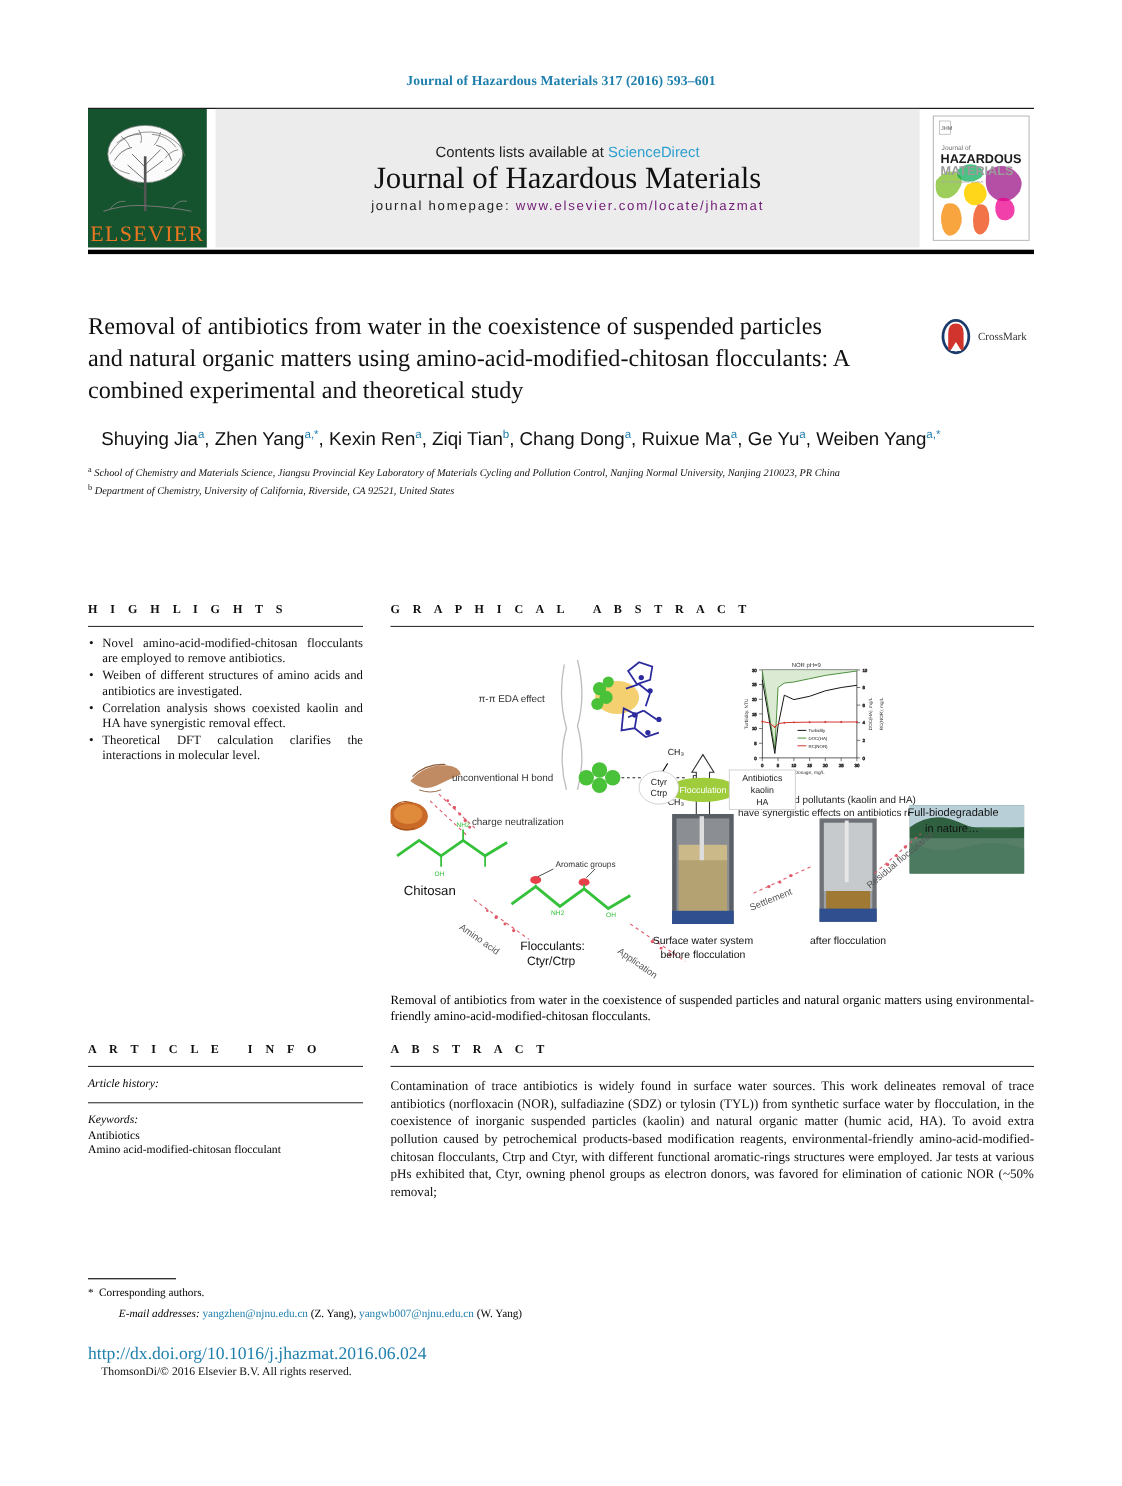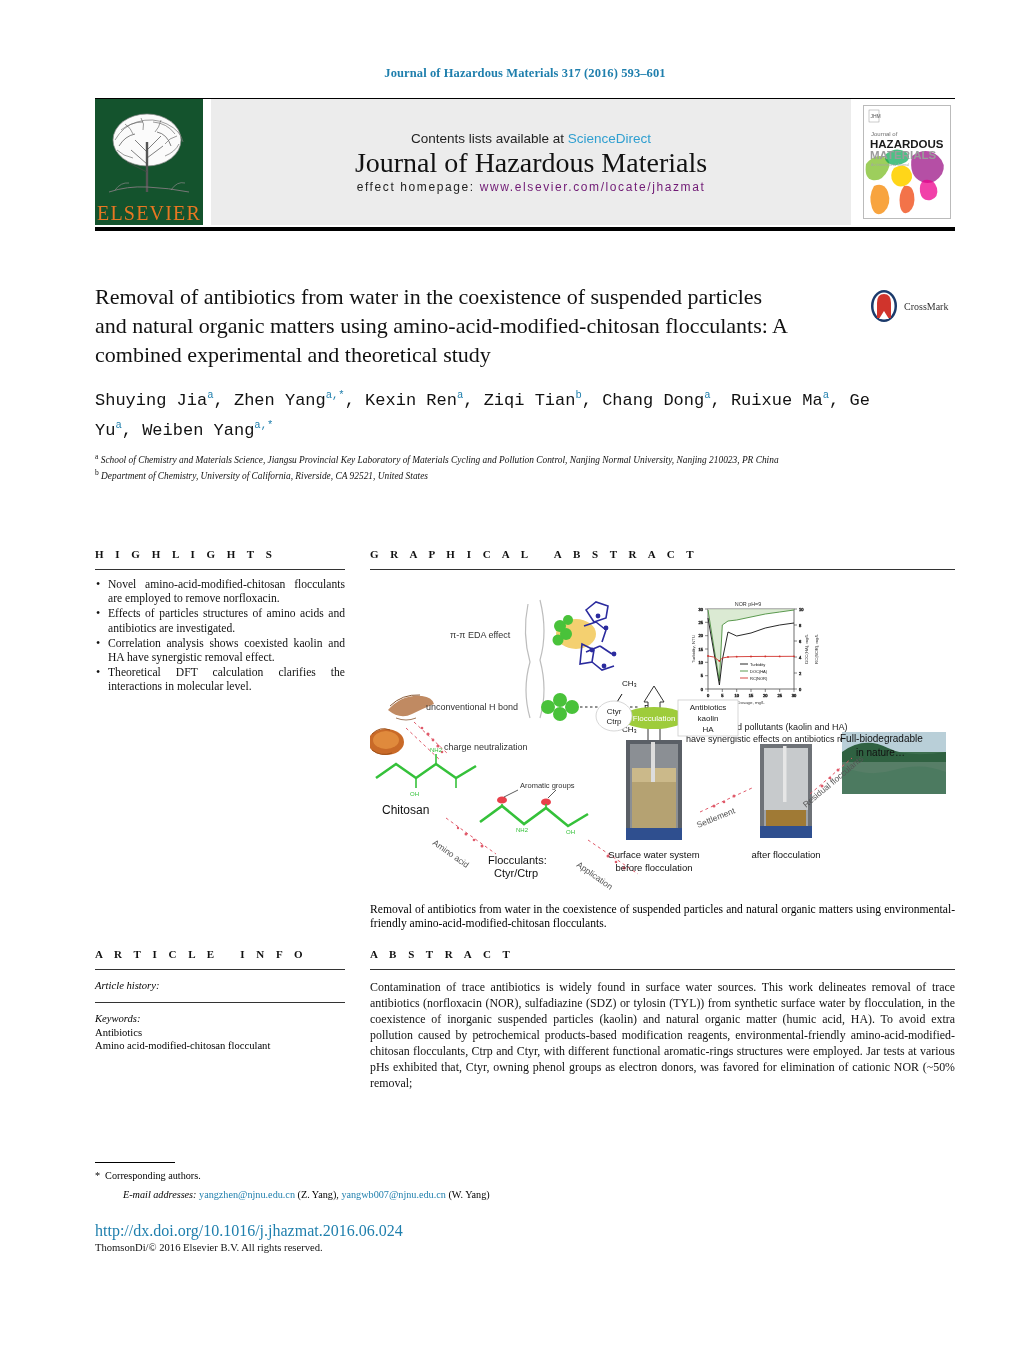--- a/index.html
+++ b/index.html
@@ -4,21 +4,21 @@
 <style>
   html, body { margin:0; padding:0; }
   body {
     width:1020px; height:1351px;
     background:#ffffff;
     font-family:"Liberation Serif", serif;
     color:#000;
     position:relative;
     overflow:hidden;
   }
-  .page { position:absolute; left:15px; top:0; width:928px; height:1351px; }
+  .page { position:absolute; left:0; top:0; width:928px; height:1351px; }
 
   
   .runhead {
     position:absolute; left:0; top:66px; width:1020px;
     text-align:center;
     font-family:"Liberation Serif", serif;
     font-weight:bold; font-size:12.5px; color:#1f7fad;
     letter-spacing:.1px;
   }
 
@@ -58,21 +58,21 @@
   }
   .crossmark {
     position:absolute; right:0; top:2px; width:86px; height:44px;
     display:flex; align-items:center; gap:5px;
   }
   .cm-logo { width:30px; height:34px; position:relative; }
   .cm-word { font-size:10px; font-family:"Liberation Serif", serif; color:#333; }
 
   .authors {
     margin-top:14px; font-size:17px; line-height:25px; color:#111;
-    font-family:Liberation Mono, monospace; width:820px;
+    font-family:Liberation Sans, sans-serif; width:820px;margin-left:12px;
   }
   .authors sup { color:#1f7fad; font-size:10.5px; vertical-align:super; }
   .affil {
     margin-top:9px; font-size:9.4px; line-height:12.4px; font-style:italic;
     font-family:"Liberation Serif", serif; color:#111; width:820px;
   }
   .affil sup { font-style:normal; font-size:7.5px; vertical-align:super; }
 
   
   .cols { position:absolute; left:80px; top:548px; width:860px; }
@@ -114,21 +114,21 @@
 
   
   .footnotes { position:absolute; left:80px; top:1162px; width:860px; }
   .fn-rule { border-top:1.2px solid #000; width:80px; }
   .fn-line { font-size:10.2px; line-height:13px; font-family:"Liberation Serif", serif; margin-top:6px; }
   .fn-line .star { margin-right:5px; }
   .fn-ind { margin-left:28px; }
   .lnk { color:#1f7fad; }
   .doi-block { position:absolute; left:80px; top:1222px; width:860px; }
   .doi-line { font-size:16px; color:#1f7fad; font-family:"Liberation Serif", serif; }
-  .copy-line { font-size:10.6px; color:#111; font-family:"Liberation Serif", serif; margin-top:2px; }
+  .copy-line { font-size:10.6px; color:#111; font-family:"Liberation Serif", serif; margin-top:2px;margin-left:12px; }
 </style>
 </head>
 <body>
 
 <div class="page">
 
   <div class="runhead">Journal of Hazardous Materials 317 (2016) 593–601</div>
 
   <div class="masthead">
     <div class="rule-top"></div>
@@ -152,21 +152,21 @@
         </svg>
         <div class="elsevier-word">ELSEVIER</div>
       </div>
 
       <div class="mast-center">
         <div class="contents-line">
           <span>Contents lists available at </span><span class="sd">ScienceDirect</span>
         </div>
         <div class="journal-name">Journal of Hazardous Materials</div>
         <div class="homepage-line">
-          <span>effect homepage: </span><span class="url">www.elsevier.com/locate/jhazmat</span>
+          <span>journal homepage: </span><span class="url">www.elsevier.com/locate/jhazmat</span>
         </div>
       </div>
 
       <div class="cover-box">
         <div class="cover">
           <svg width="86" height="112" viewBox="0 0 86 112">
             <rect width="86" height="112" fill="#ffffff"></rect>
             <rect x="5" y="4" width="10" height="12" fill="#fff" stroke="#999" stroke-width="0.5"></rect>
             <text x="6.4" y="12" font-size="5" fill="#555" font-family="Liberation Sans, sans-serif">JHM</text>
             <g>
@@ -208,22 +208,22 @@
         <div><sup>b</sup> Department of Chemistry, University of California, Riverside, CA 92521, United States</div>
       </div>
   </div>
 
   <div class="cols">
 
     <div class="col-left">
       <div class="sechead">H I G H L I G H T S</div>
       <div class="hr-thin"></div>
       <ul class="highlights">
-          <li>Novel amino-acid-modified-chitosan flocculants are employed to remove norfloxacin.</li>
-          <li>Effects of particles structures of amino acids and antibiotics are investigated.</li>
+          <li>Novel amino-acid-modified-chitosan flocculants are employed to remove antibiotics.</li>
+          <li>Weiben of different structures of amino acids and antibiotics are investigated.</li>
           <li>Correlation analysis shows coexisted kaolin and HA have synergistic removal effect.</li>
           <li>Theoretical DFT calculation clarifies the interactions in molecular level.</li>
         </ul>
     </div>
 
     <div class="col-right">
       <div class="sechead">G R A P H I C A L&nbsp;&nbsp; A B S T R A C T</div>
       <div class="hr-thin"></div>
 
       <div class="ga-fig">

